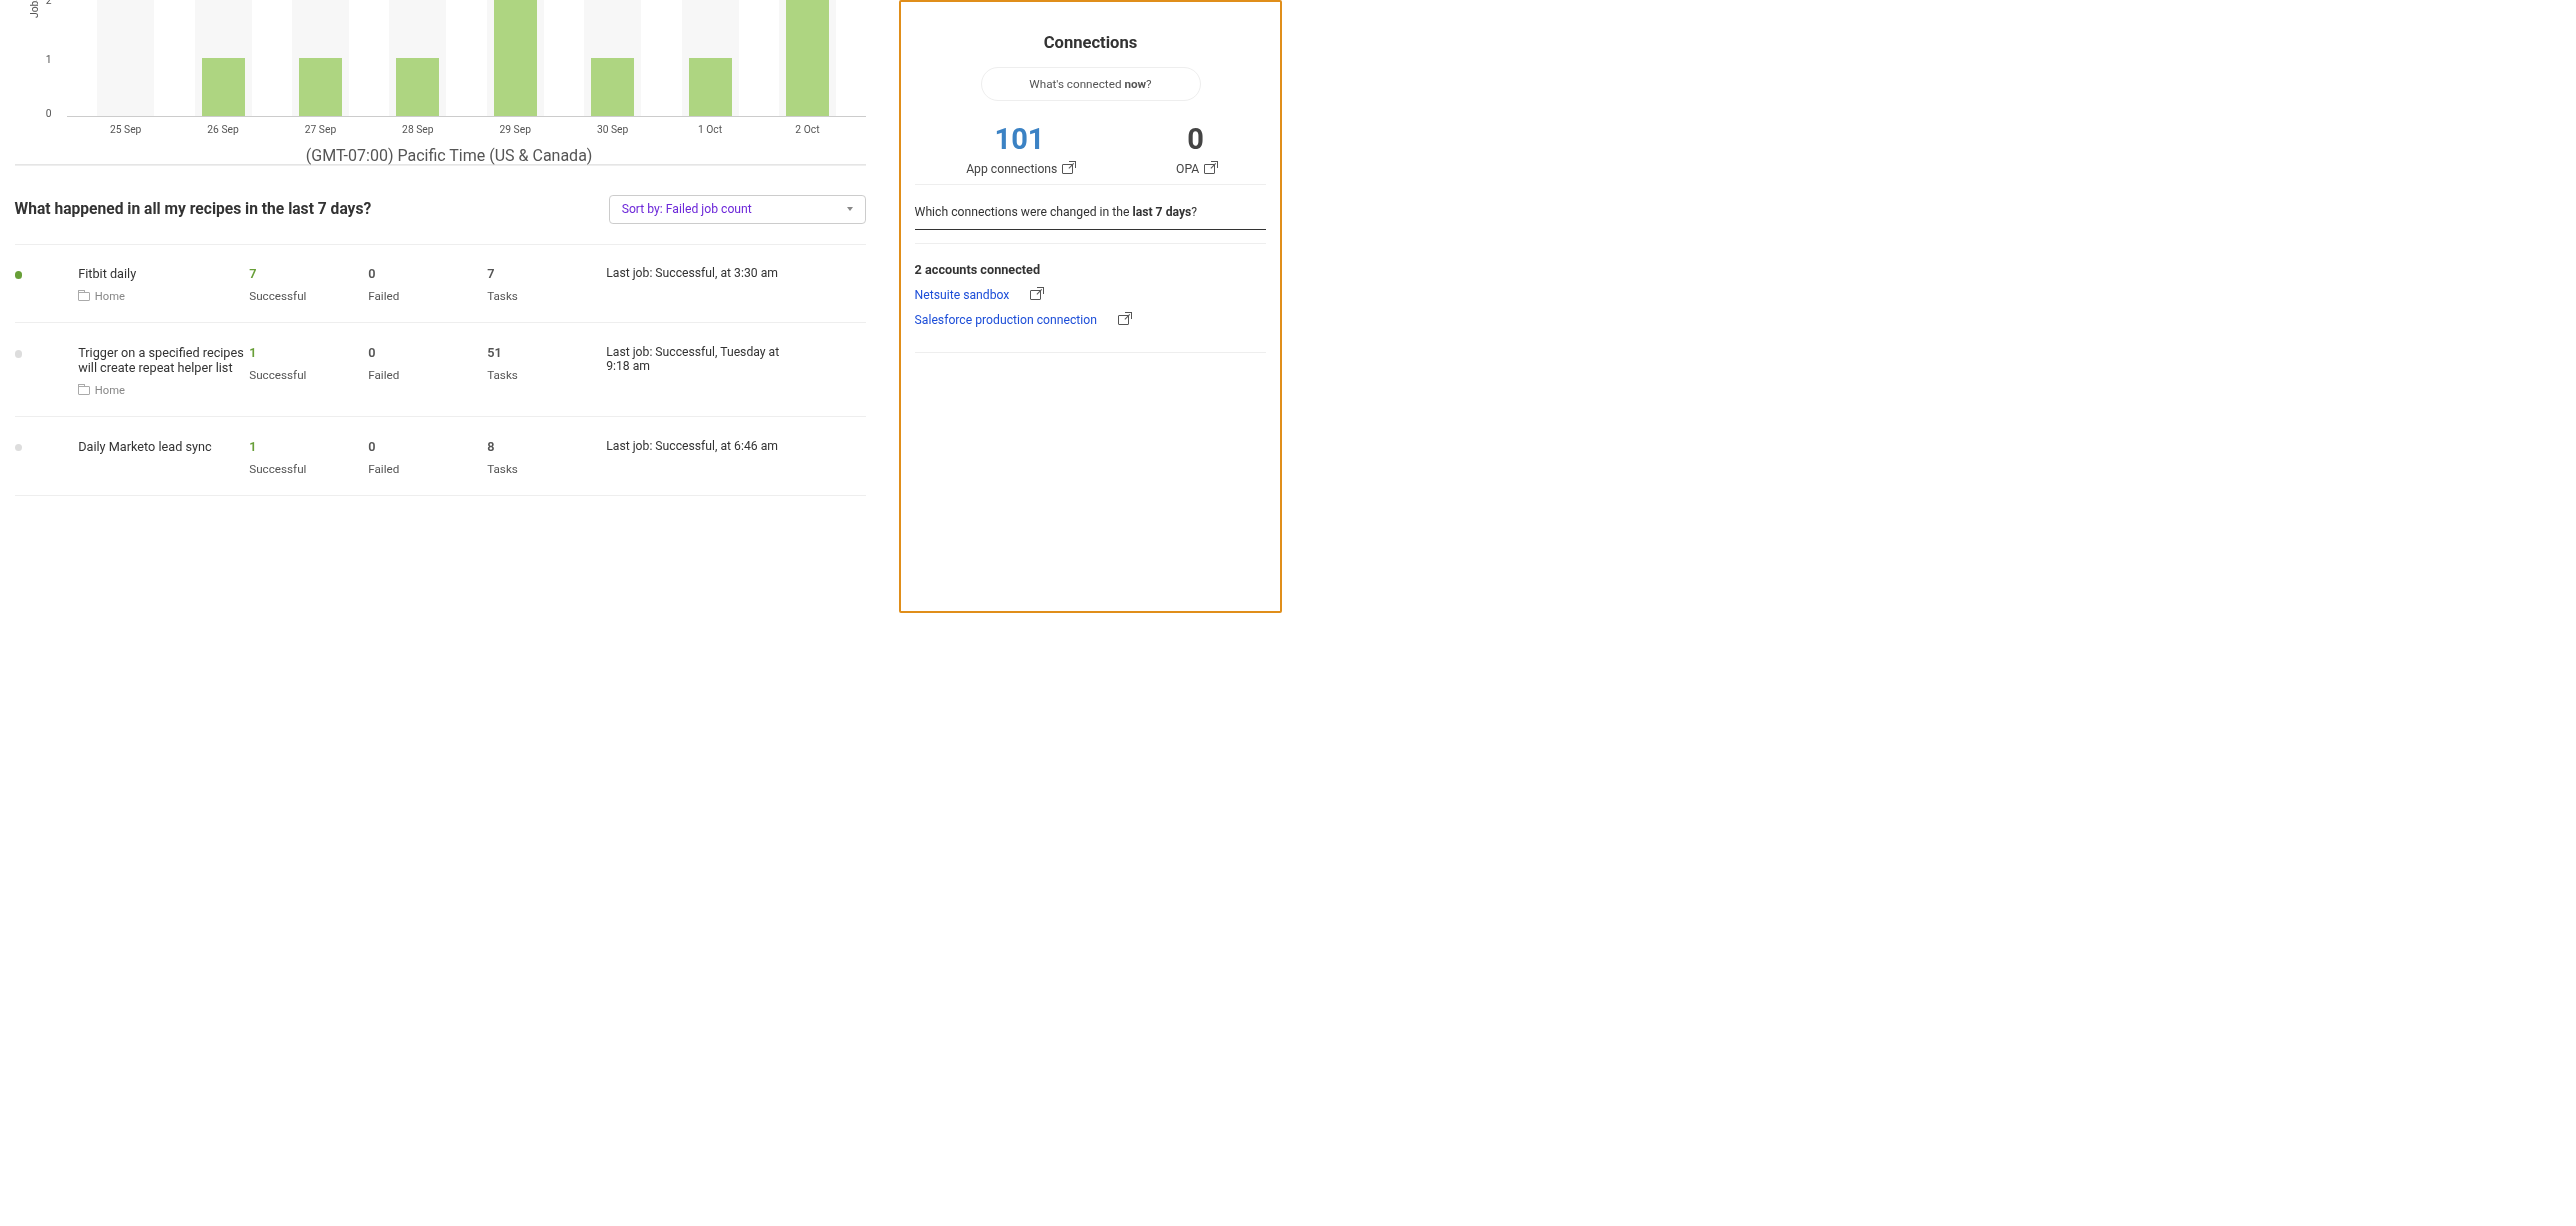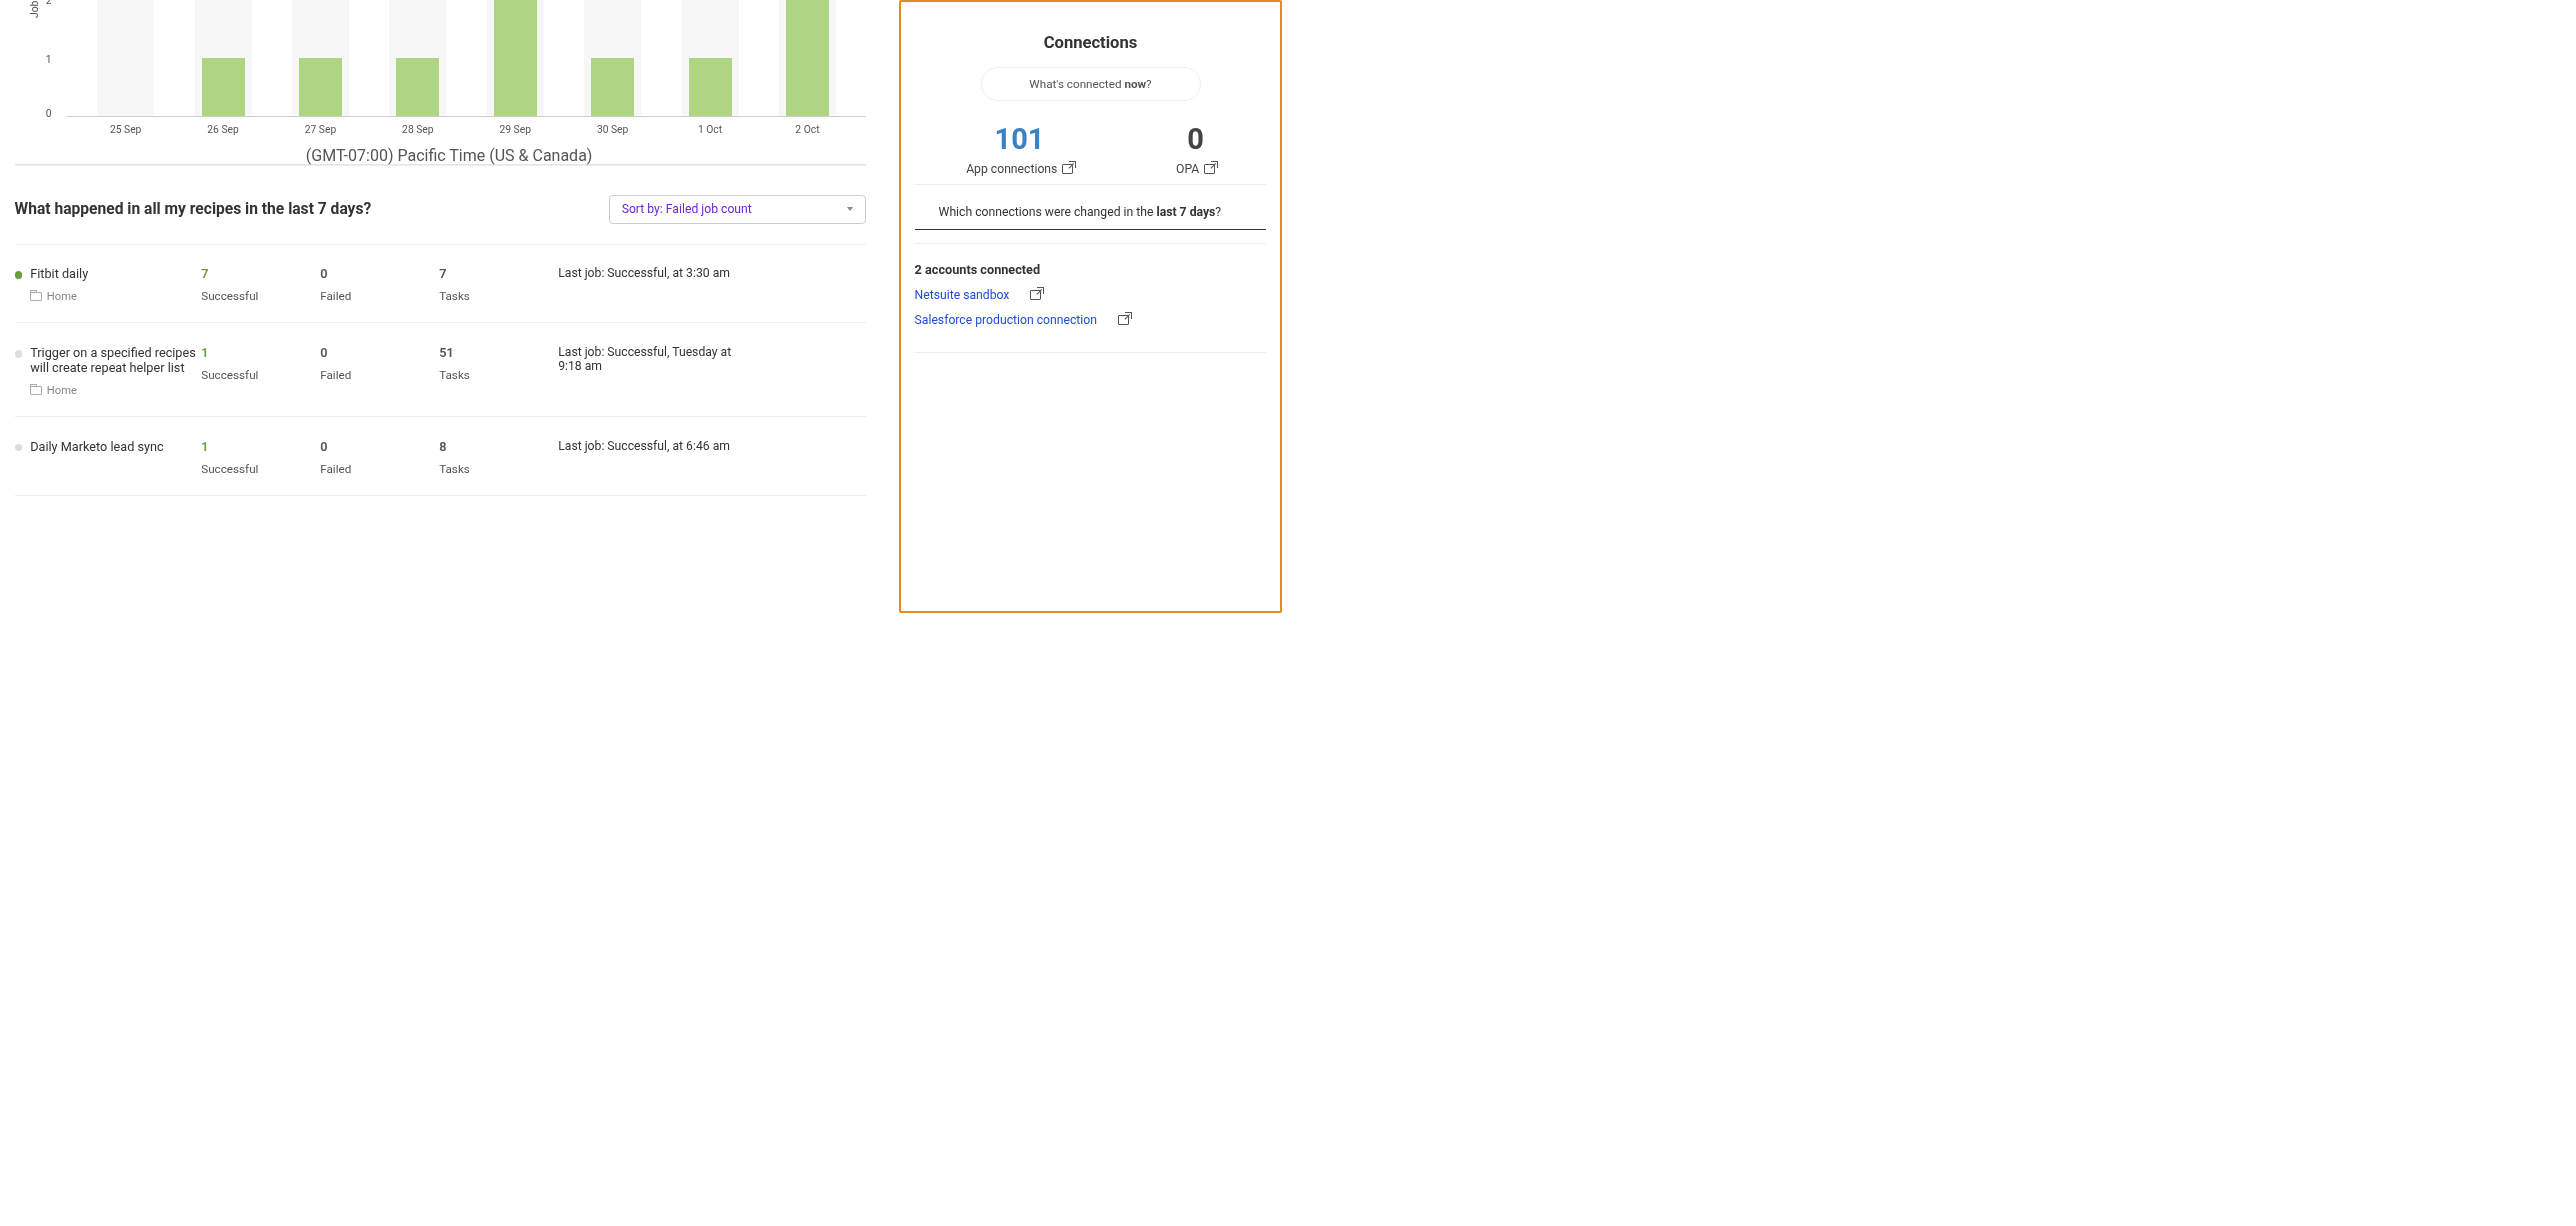--- a/index.html
+++ b/index.html
@@ -25,21 +25,21 @@
 .recipes-panel { background:#fff; border-top:1px solid #eee; margin-top:0; padding-top:29px; }
 .recipes-header { display:flex; justify-content:space-between; align-items:center; padding: 0 0 19.5px 0px; border-bottom:1px solid #eee; }
 .recipes-title { font-size:15.6px; font-weight:700; color:#333;text-align:center; }
 .sort-select { display:flex; align-items:center; justify-content:space-between; border:1px solid #ccc; border-radius:3.9px; padding:6.8px 11.7px; width:257px; font-size:12.2px; color:#6d28d9; cursor:pointer; }
 .chevron-down { width:0; height:0; border-left:3.9px solid transparent; border-right:3.9px solid transparent; border-top:4.9px solid #888; }
 
 .recipe-row { display:flex; padding:21.5px 0 19.5px 0; border-bottom:1px solid #eee; }
 .dot { width:7.8px; height:7.8px; border-radius:50%; margin-top:4.9px; margin-right:7.8px; flex-shrink:0; }
 .dot.green { background:#689f38; }
 .dot.grey { background:#ddd; }
-.recipe-name-col { width: 171px; }
+.recipe-name-col { width: 171px; margin-left: 48px; }
 .recipe-name { font-size:12.7px; color:#333; }
 .recipe-folder { display:flex; align-items:center; gap:4.9px; margin-top:8.8px; font-size:11.2px; color:#888; }
 .folder-icon { width:11.7px; height:8.8px; border:1px solid #aaa; border-radius:1px; position:relative; }
 .folder-icon::before { content:''; position:absolute; top:-2.9px; left:-1px; width:4.9px; height:2px; border:1px solid #aaa; border-bottom:none; border-radius:1px 1px 0 0; }
 .stat-col { width:119px; }
 .stat-num { font-size:12.7px; font-weight:600; }
 .stat-num.green { color:#689f38; }
 .stat-num.grey { color:#555; }
 .stat-label { font-size:11.7px; color:#555; margin-top:7.8px; }
 .last-job { font-size:12.2px; color:#333; max-width:195px; }
@@ -52,21 +52,21 @@
 .stat-block { text-align:center; }
 .big-num { font-size:29px; font-weight:700; }
 .big-num.blue { color:#3b82c4; }
 .big-num.dark { color:#444; }
 .stat-caption { font-size:12.2px; color:#444; margin-top:5.9px; display:flex; align-items:center; justify-content:center; gap:4.9px; }
 .ext-icon { display:inline-block; width:10.7px; height:10.7px; border:1.4px solid #555; border-radius:1px; position:relative; }
 .ext-icon::after { content:''; position:absolute; top:-3.9px; right:-3.9px; width:5.9px; height:5.9px; border-top:1.4px solid #555; border-right:1.4px solid #555; }
 .ext-icon::before { content:''; position:absolute; top:-2px; right:-2px; width:6.8px; height:1.4px; background:#555; transform:rotate(-45deg); transform-origin:right; }
 
 .side-section { padding:17.6px 0 13.7px; border-bottom:1px solid #eee; }
-.side-q { font-size:12.2px; color:#333; line-height:1.5;margin-left:24px; }
+.side-q { font-size:12.2px; color:#333; line-height:1.5; }
 .side-h { font-size:12.7px; font-weight:700; color:#333; margin-bottom:7.8px; }
 .side-link { display:flex; align-items:center; gap:21px; font-size:12.2px; color:#1d4ed8; margin:11px 0; }
 .hr-thin { border:none; border-top:1px solid #333; margin-top:7.8px; }
 </style>
 </head>
 <body>
 
 <div class="container">
 
   <div class="main">

